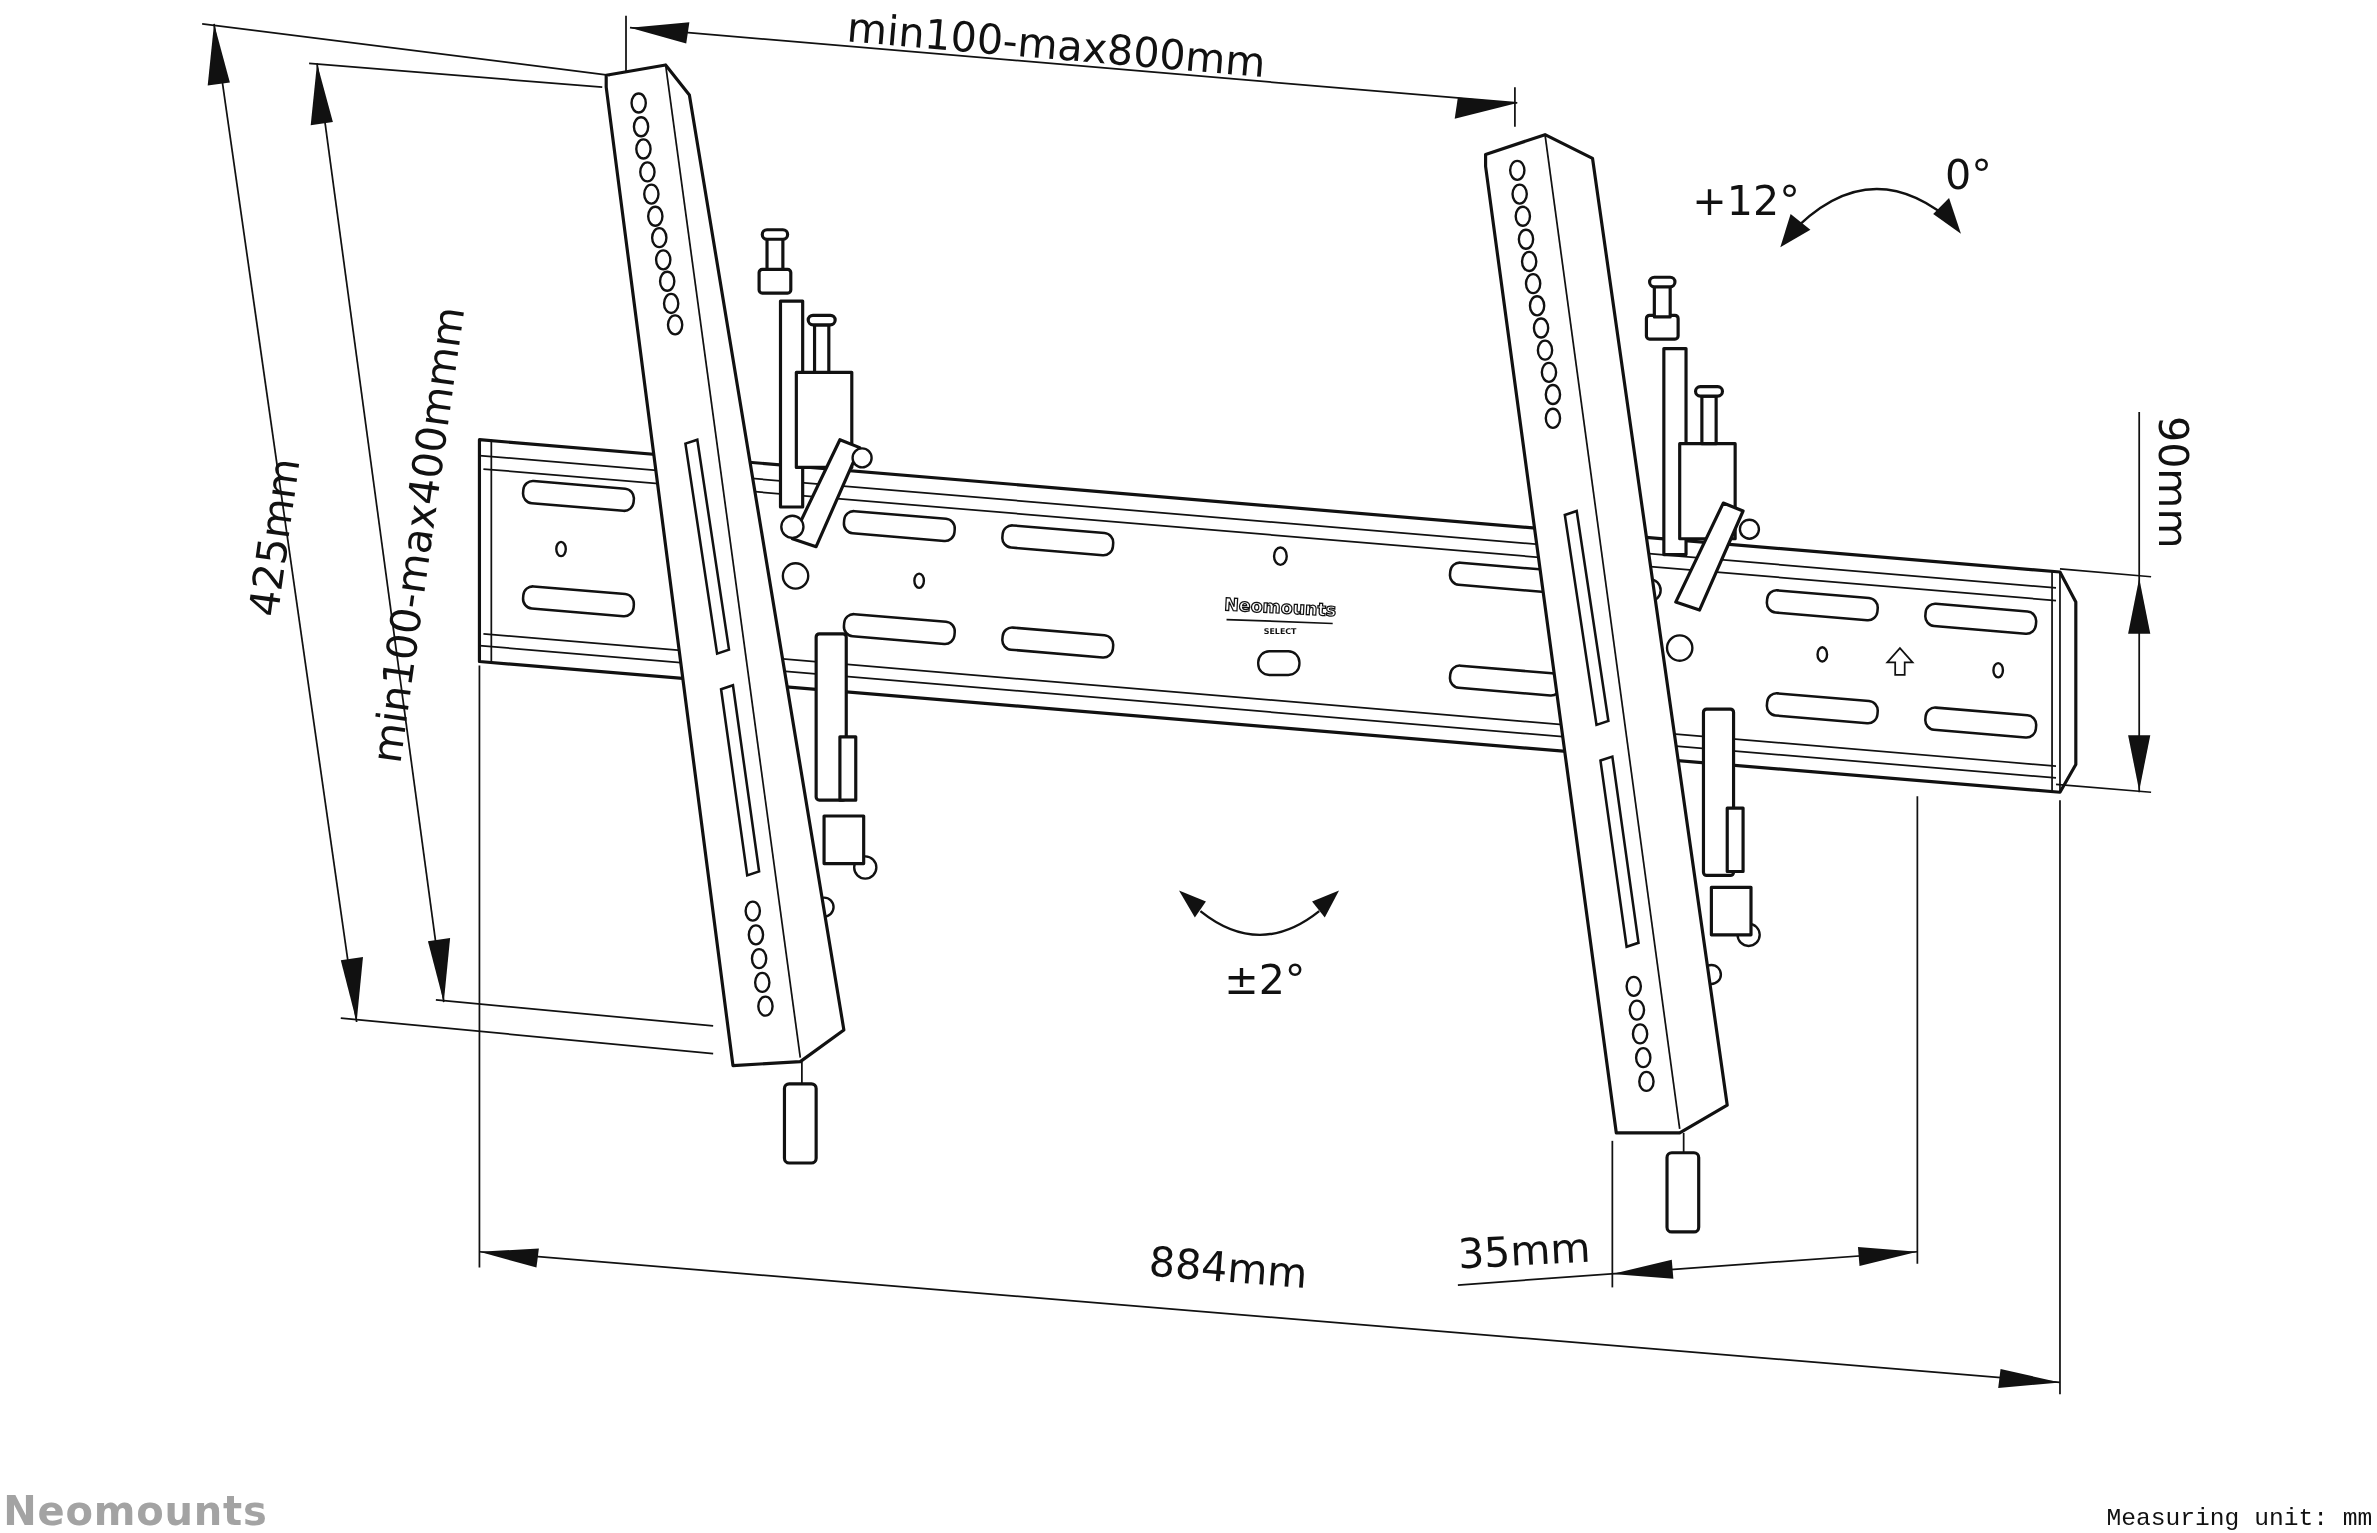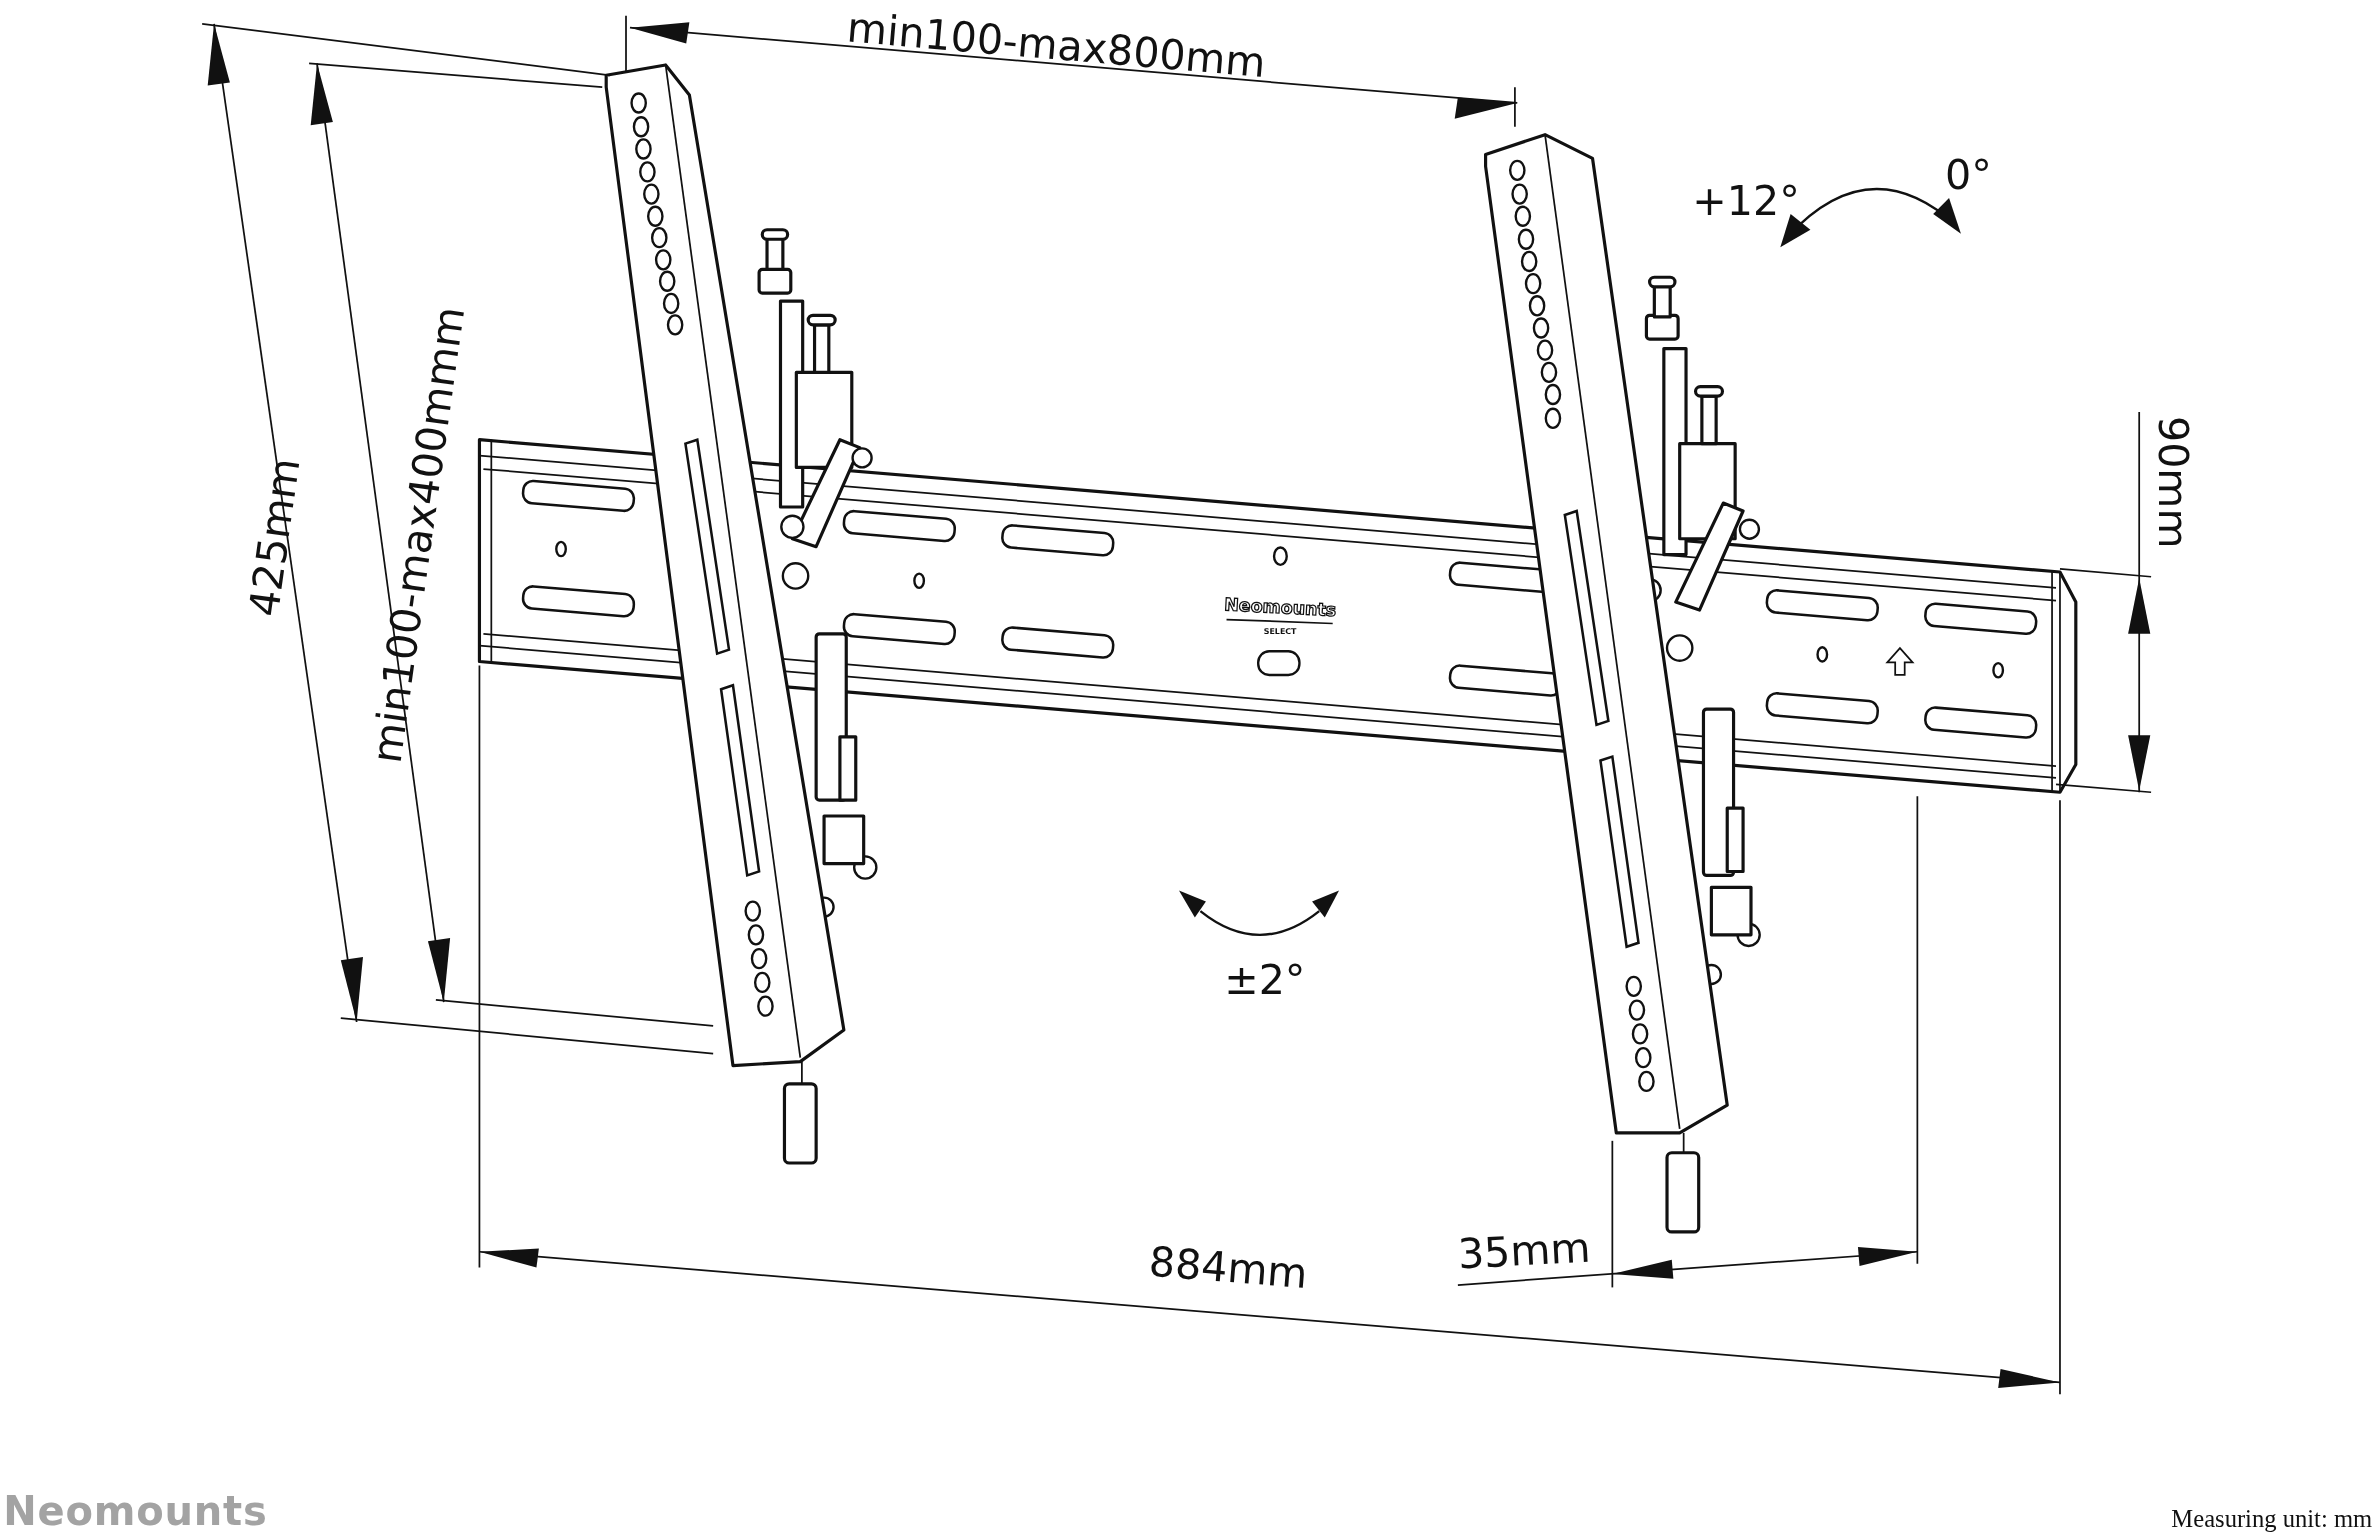--- a/index.html
+++ b/index.html
@@ -6,21 +6,21 @@
   body { width: 2377px; height: 1533px; position: relative; overflow: hidden; font-family: "DejaVu Sans", sans-serif; }
   svg { position: absolute; left: 0; top: 0; }
   .ln { stroke: #111; stroke-width: 3; fill: none; }
   .thin { stroke: #111; stroke-width: 2.2; fill: none; }
   .part { stroke: #111; stroke-width: 4; fill: #fff; stroke-linejoin: round; }
   .slot { stroke: #111; stroke-width: 3.2; fill: #fff; }
   .hole { stroke: #111; stroke-width: 3; fill: #fff; }
   .arrowhead { fill: #111; stroke: none; }
   .dimtext { font-family: "DejaVu Sans", sans-serif; font-size: 52px; fill: #111; }
   .brand-logo { position: absolute; left: 3.2px; top: 1488px; font-family: "DejaVu Sans", sans-serif; font-size: 40px; color: #a3a3a3; font-weight: bold; letter-spacing: 0.8px; }
-  .unit-note { position: absolute; right: 4.8px; top: 1505px; font-family: Liberation Serif, serif; font-size: 24.6px; color: #111; }
+  .unit-note { position: absolute; right: 4.8px; top: 1505px; font-family: Liberation Mono, monospace; font-size: 24.6px; color: #111; }
 </style>
 </head>
 <body>
 
 <svg width="2377" height="1533" viewBox="0 0 3000 1935">
 
   <g>
 
     <polygon class="part" points="605,555 2600,722 2620,760 2620,965 2600,1000 605,835"></polygon>
 

